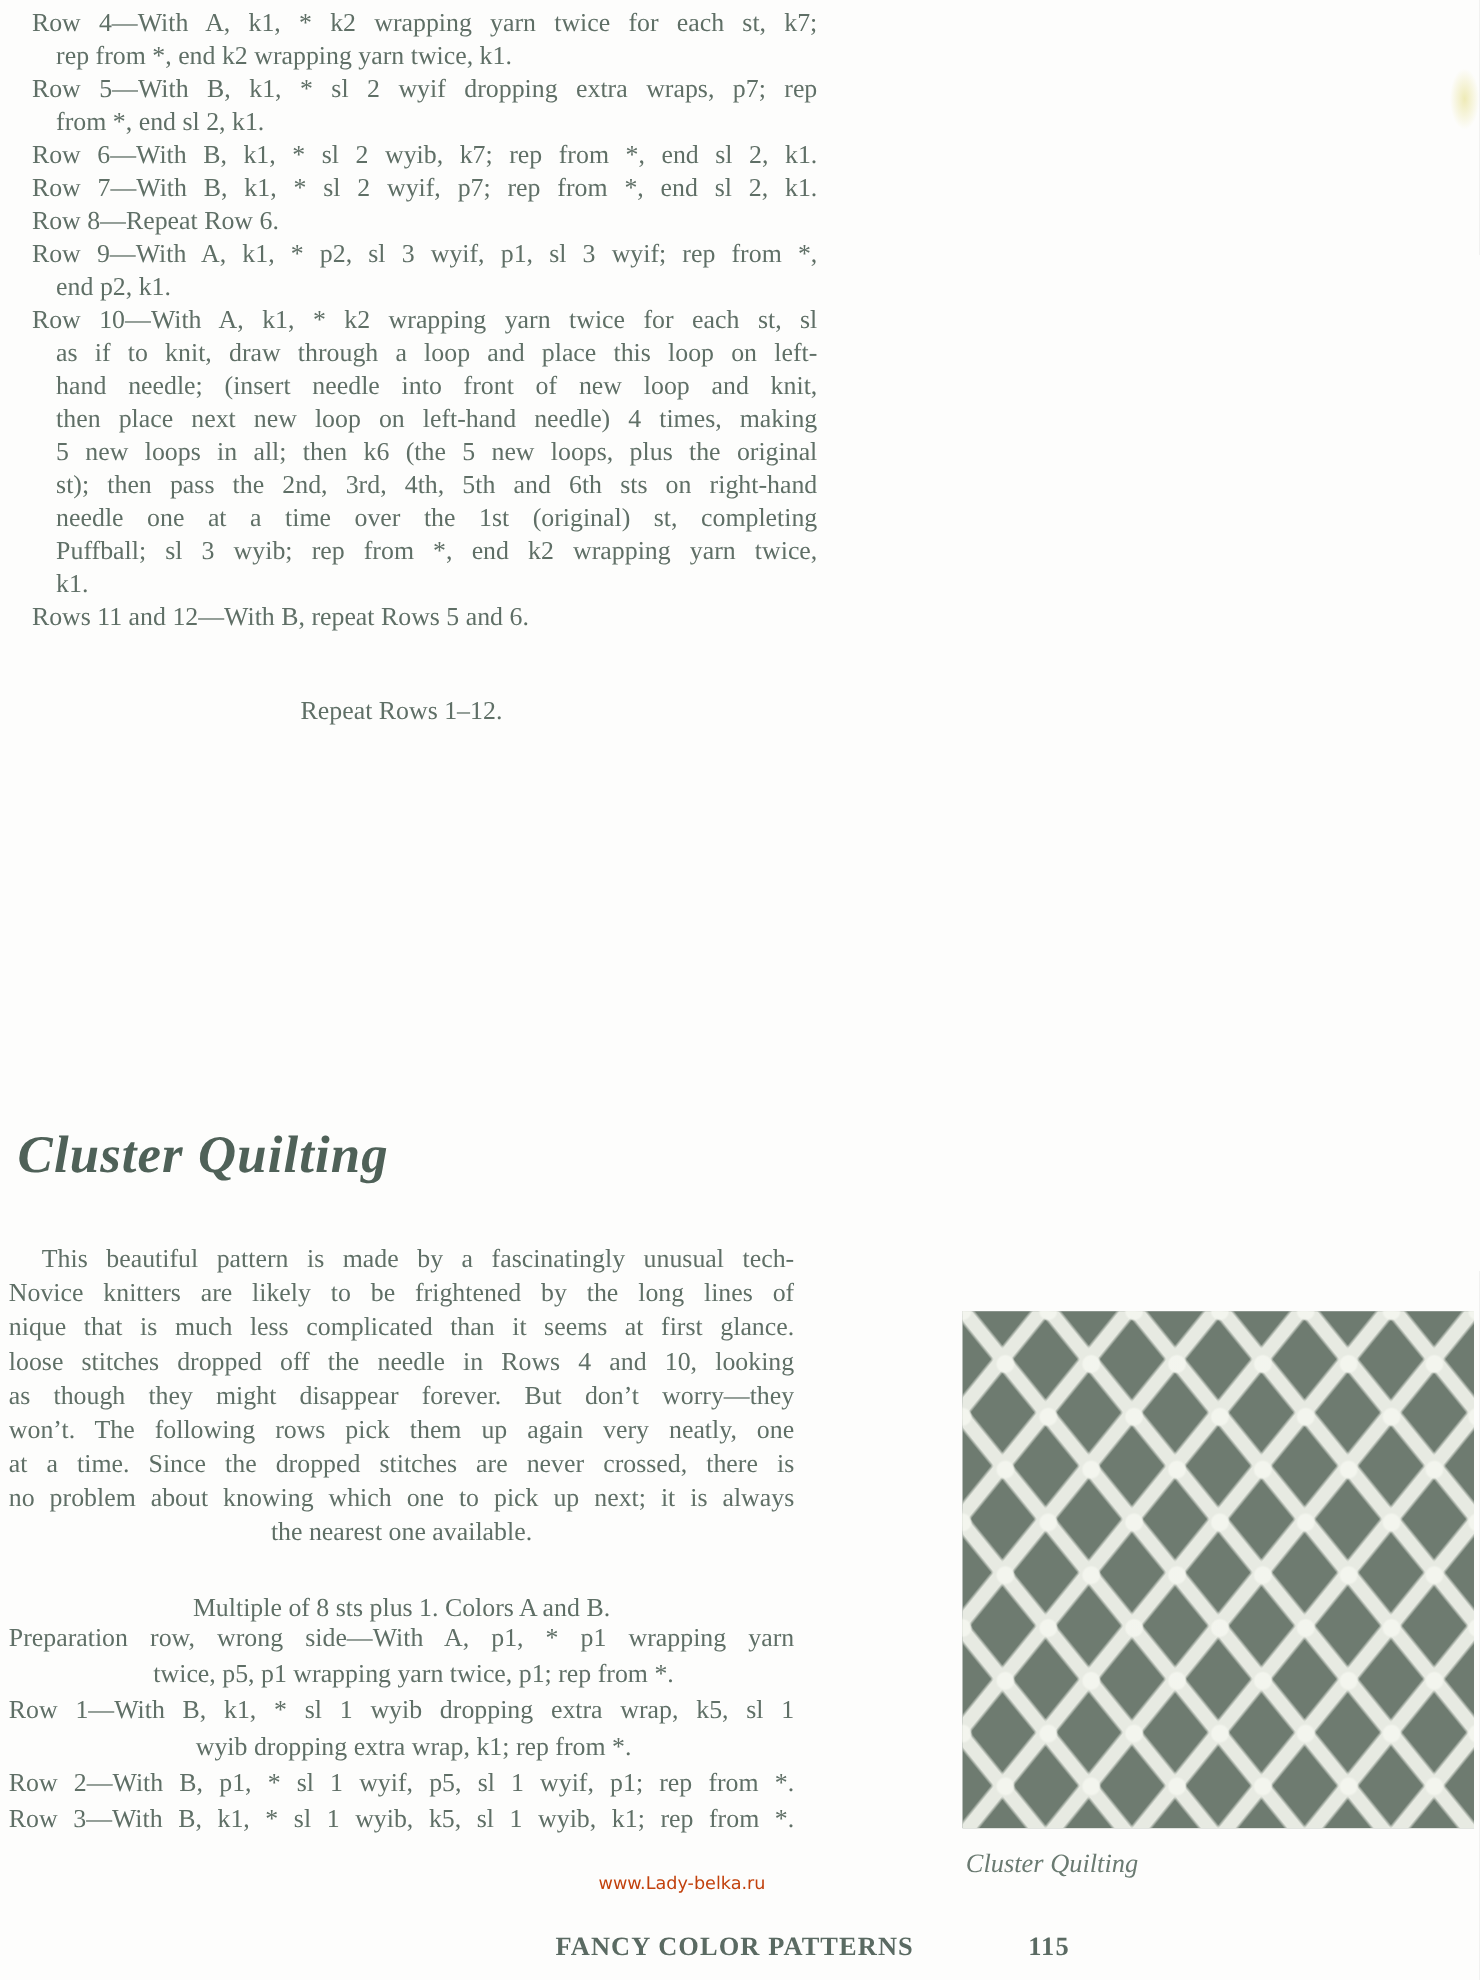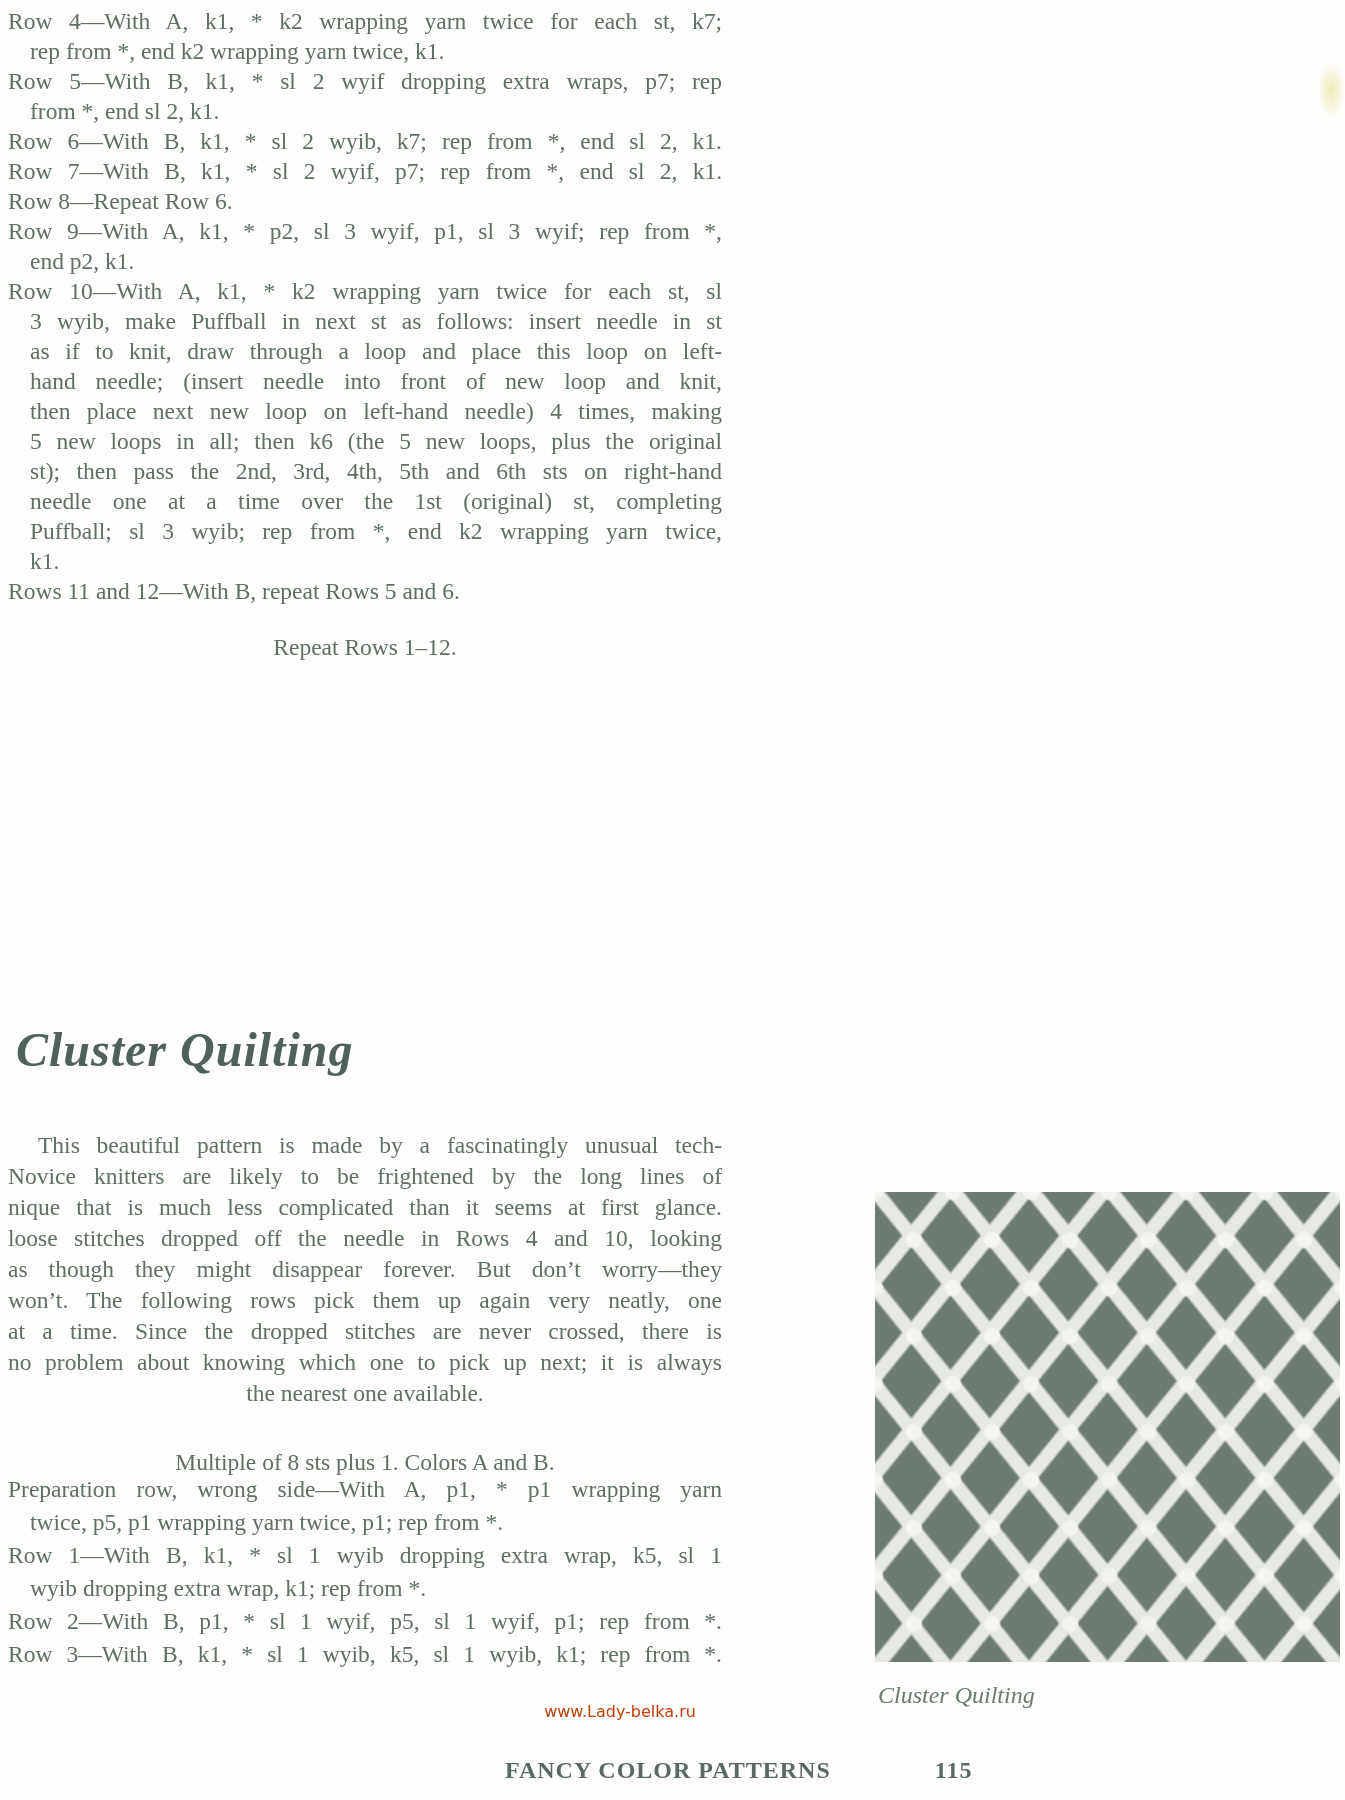--- a/index.html
+++ b/index.html
@@ -11,26 +11,26 @@
     color:#5f6f66;
     overflow:hidden;
   }
   .block{position:absolute;left:8px;width:714px;}
   .line{
     font-size:23.5px;
     line-height:30px;
     white-space:normal;
     overflow:hidden;
   }
-  .top-block{top:6px;}
+  .top-block{top:6px;margin-left:21px;}
   .top-block .line{line-height:30px;}
   .intro-block{top:1130px;}
   .intro-block .line{line-height:31px;text-align:center;}
   .bottom-block{top:1457px;margin-top:16px;}
-  .bottom-block .line{line-height:33px;}
+  .bottom-block .line{line-height:33px;text-align:center;}
   .line.indent{padding-left:22px;}
   .line.firstindent{text-indent:30px;}
   .line.justify{text-align:justify;text-align-last:justify;}
   .centered-line{
     position:absolute;left:8px;width:714px;
     font-size:23.5px;line-height:30px;text-align:center;
   }
   .repeat-line{top:632px;font-family:Liberation Serif, serif;}
   .multiple-line{top:1447px;text-align:center;}
   .heading{
@@ -79,21 +79,20 @@
       <div class="line justify">Row 4—With A, k1, * k2 wrapping yarn twice for each st, k7;</div>
       <div class="line indent">rep from *, end k2 wrapping yarn twice, k1.</div>
       <div class="line justify">Row 5—With B, k1, * sl 2 wyif dropping extra wraps, p7; rep</div>
       <div class="line indent">from *, end sl 2, k1.</div>
       <div class="line justify">Row 6—With B, k1, * sl 2 wyib, k7; rep from *, end sl 2, k1.</div>
       <div class="line justify">Row 7—With B, k1, * sl 2 wyif, p7; rep from *, end sl 2, k1.</div>
       <div class="line">Row 8—Repeat Row 6.</div>
       <div class="line justify">Row 9—With A, k1, * p2, sl 3 wyif, p1, sl 3 wyif; rep from *,</div>
       <div class="line indent">end p2, k1.</div>
       <div class="line justify">Row 10—With A, k1, * k2 wrapping yarn twice for each st, sl</div>
-      <div class="line indent justify">3 wyib, make Puffball in next st as follows: insert needle in st</div>
       <div class="line indent justify">as if to knit, draw through a loop and place this loop on left-</div>
       <div class="line indent justify">hand needle; (insert needle into front of new loop and knit,</div>
       <div class="line indent justify">then place next new loop on left-hand needle) 4 times, making</div>
       <div class="line indent justify">5 new loops in all; then k6 (the 5 new loops, plus the original</div>
       <div class="line indent justify">st); then pass the 2nd, 3rd, 4th, 5th and 6th sts on right-hand</div>
       <div class="line indent justify">needle one at a time over the 1st (original) st, completing</div>
       <div class="line indent justify">Puffball; sl 3 wyib; rep from *, end k2 wrapping yarn twice,</div>
       <div class="line indent">k1.</div>
       <div class="line">Rows 11 and 12—With B, repeat Rows 5 and 6.</div>
     </section>

